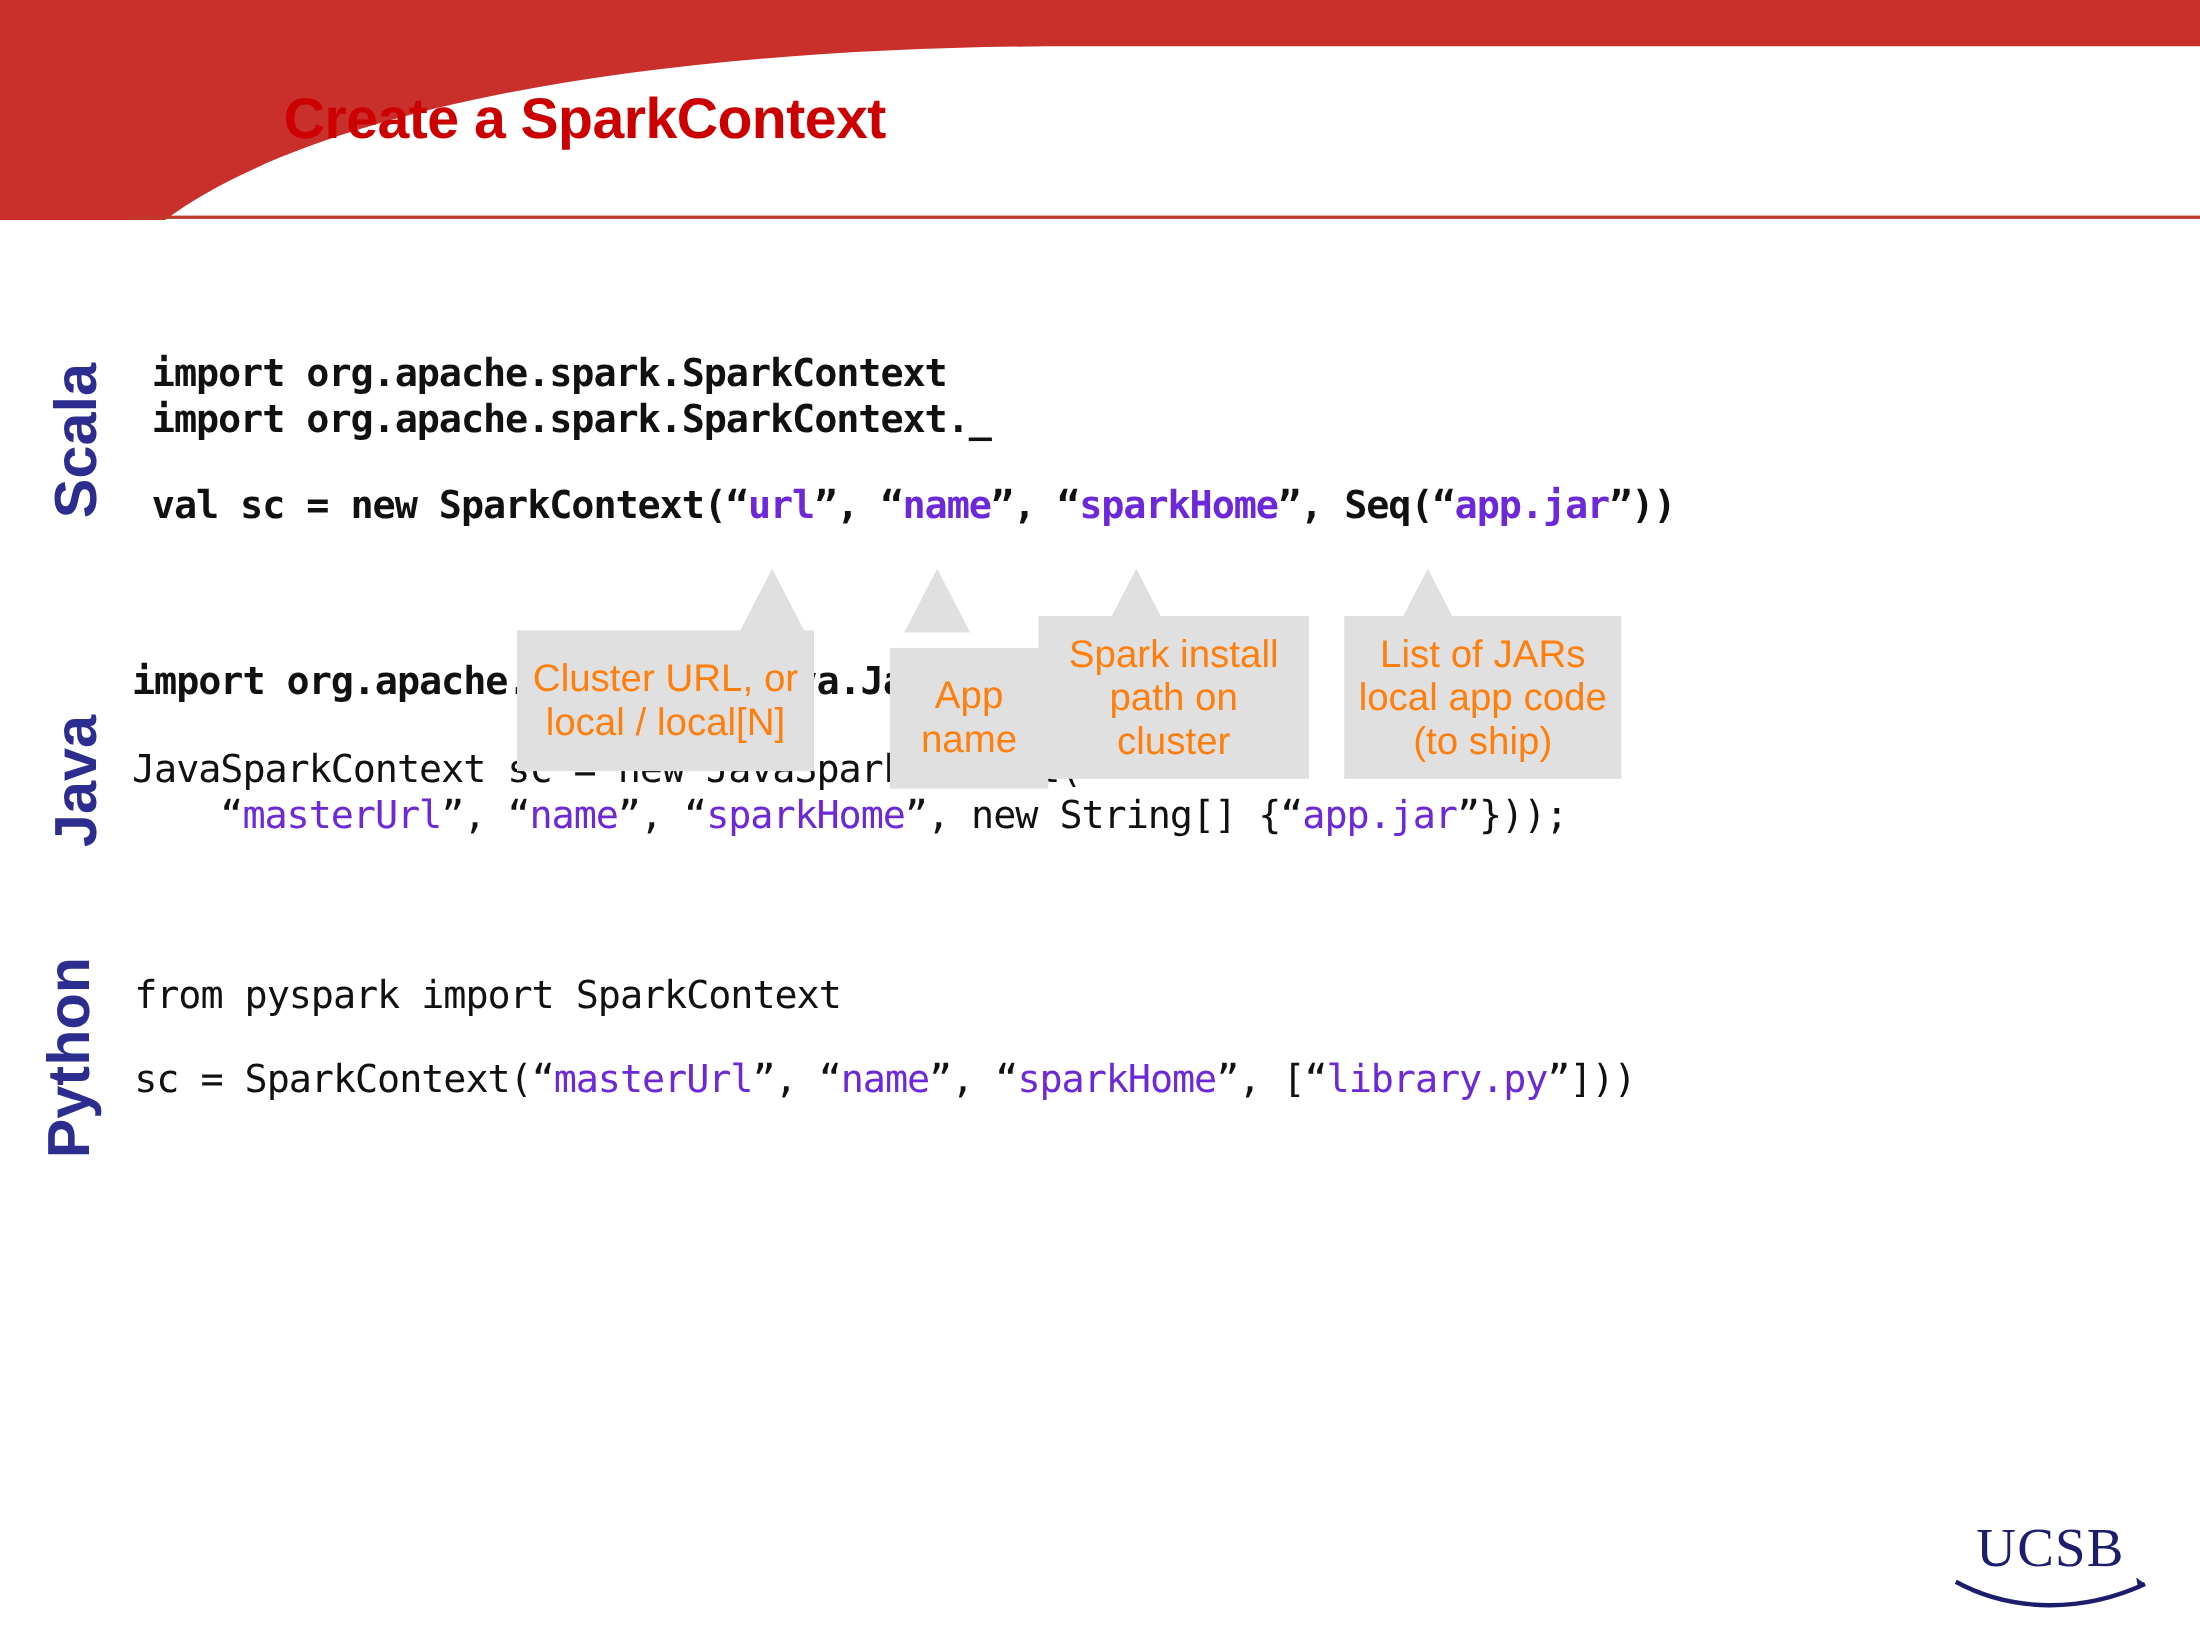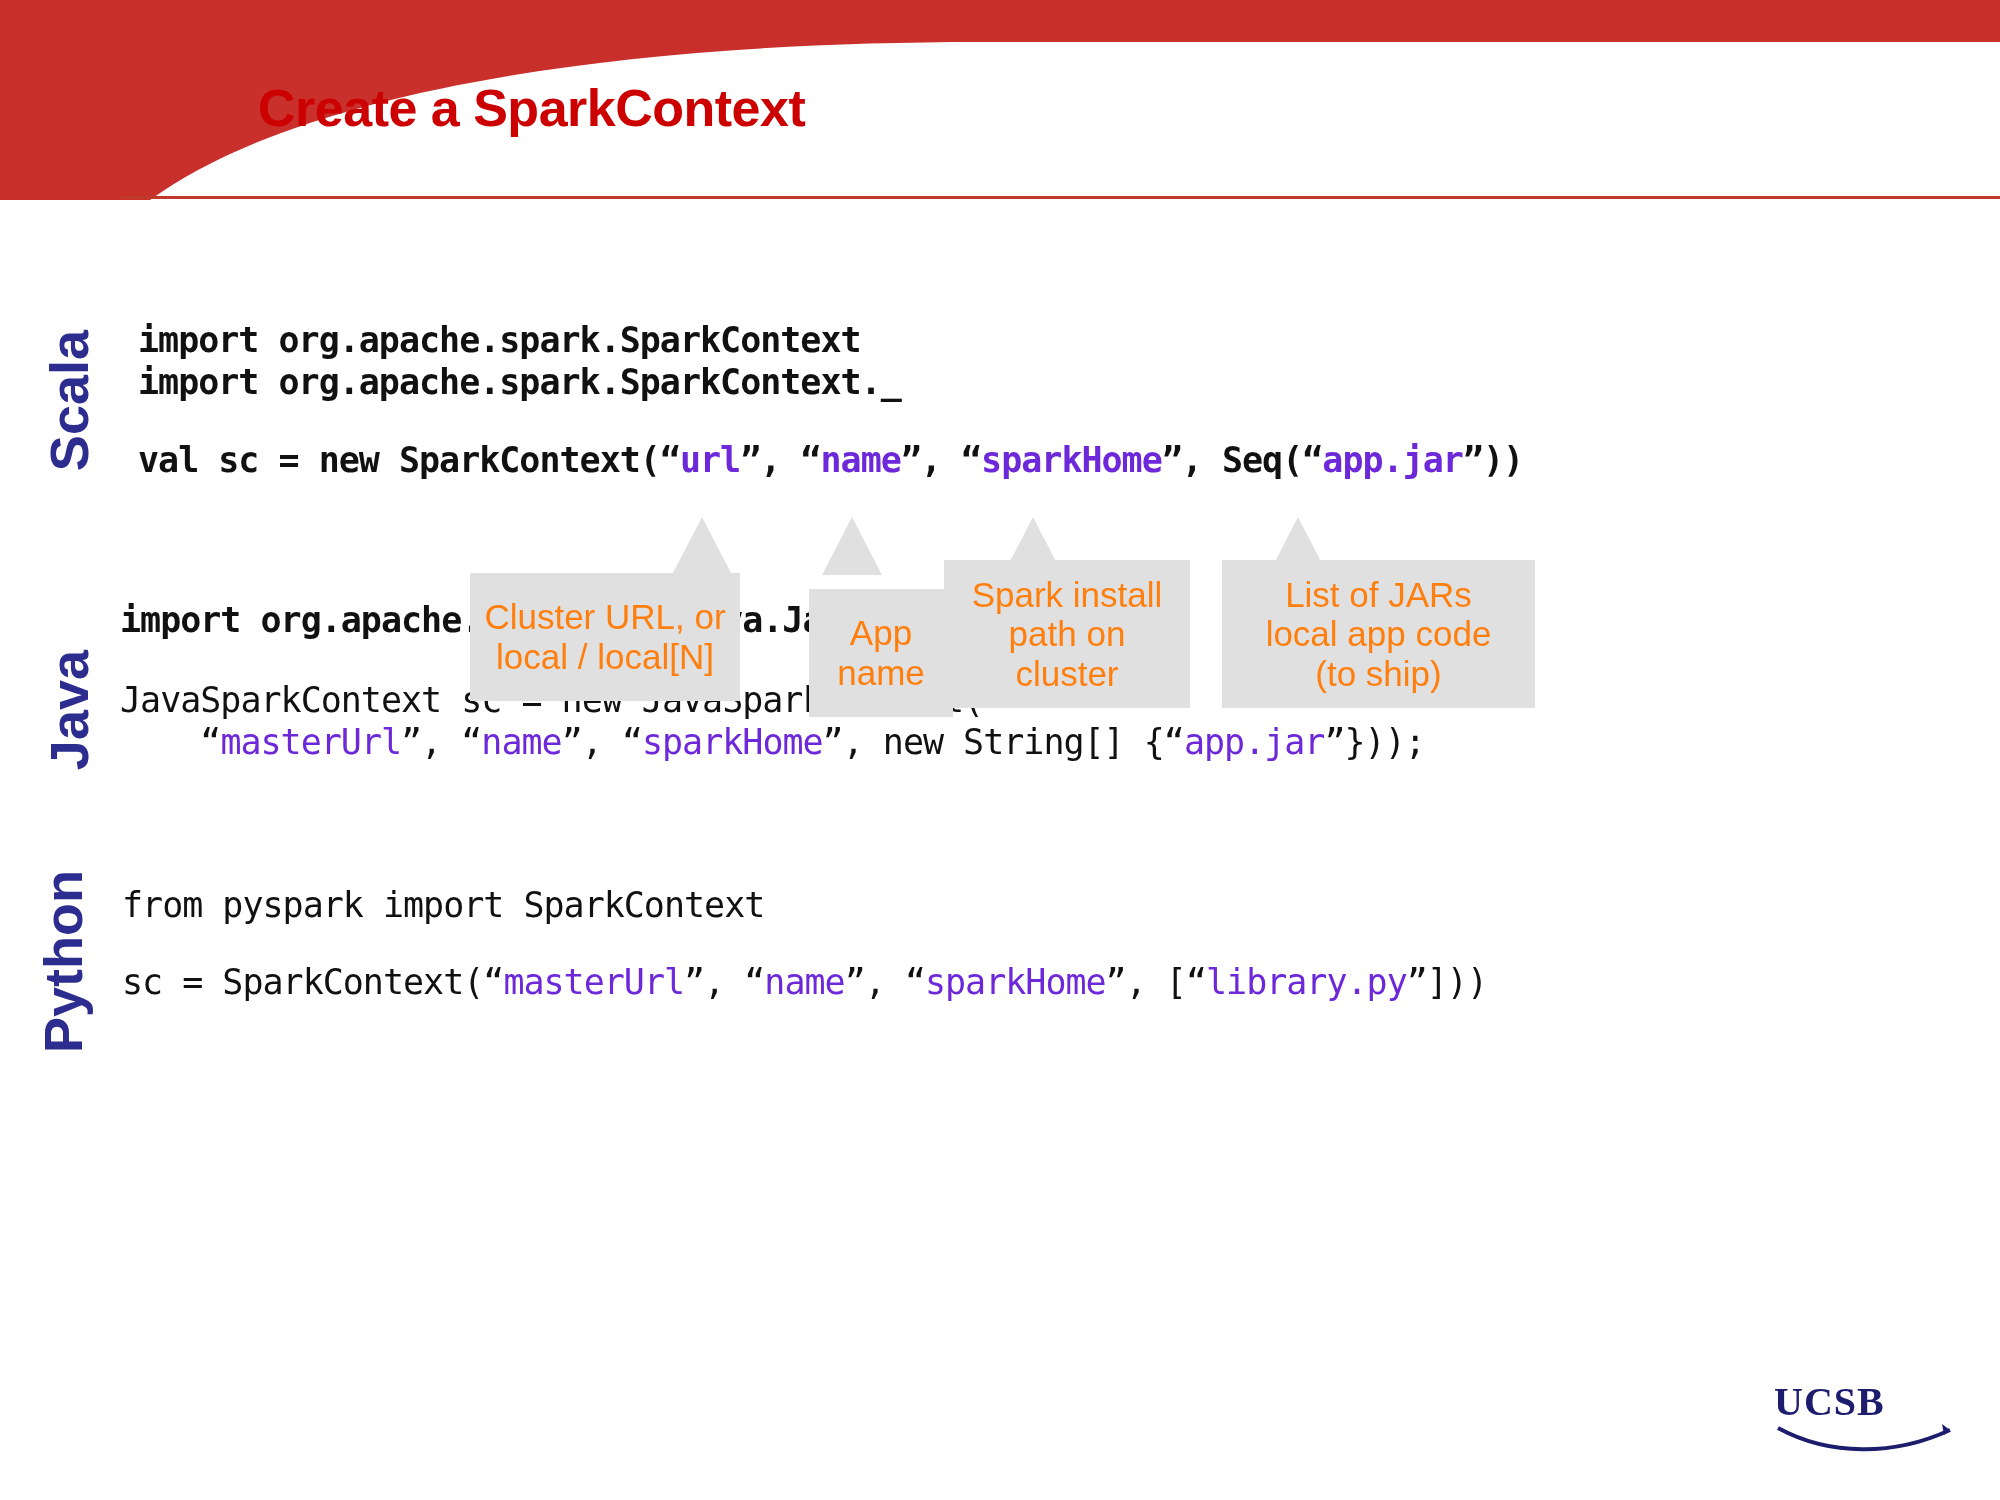--- a/index.html
+++ b/index.html
@@ -110,24 +110,25 @@
   
   #ucsb-logo {
     position: absolute;
     right: 46px;
     bottom: 26px;
     width: 180px;
     height: 92px;
   }
   #ucsb-text {
     font-family: "Liberation Serif", serif;
-    font-size: 40px;
-    font-weight: bold;
+    font-size: 50px;
+    font-weight: normal;
     color: #1d1d6e;
     letter-spacing: 1px;
+    text-align: center;
     line-height: 1;
   }
 </style>
 </head>
 <body>
 
 <svg id="header-deco" viewBox="0 0 2000 200" preserveAspectRatio="none" xmlns="http://www.w3.org/2000/svg">
   <path d="M0,0 L2000,0 L2000,42 L980,42
            C620,42 300,90 150,200
            L0,200 Z" fill="#c9302c"></path>
@@ -177,21 +178,21 @@
     <div>
       <div>Spark install</div>
       <div>path on</div>
       <div>cluster</div>
     </div>
   </div>
 </div>
 
 <div class="callout-group">
   <div class="callout-tip" style="left:1268px; top:517px;"></div>
-  <div class="callout" style="left:1222px; top:560px; width:313px; height:148px; font-size:35px;">
+  <div class="callout" style="left:1222px; top:560px; width:252px; height:148px; font-size:35px;">
     <div>
       <div>List of JARs</div>
       <div>local app code</div>
       <div>(to ship)</div>
     </div>
   </div>
 </div>
 
 <div id="ucsb-logo">
   <div id="ucsb-text">UCSB</div>

